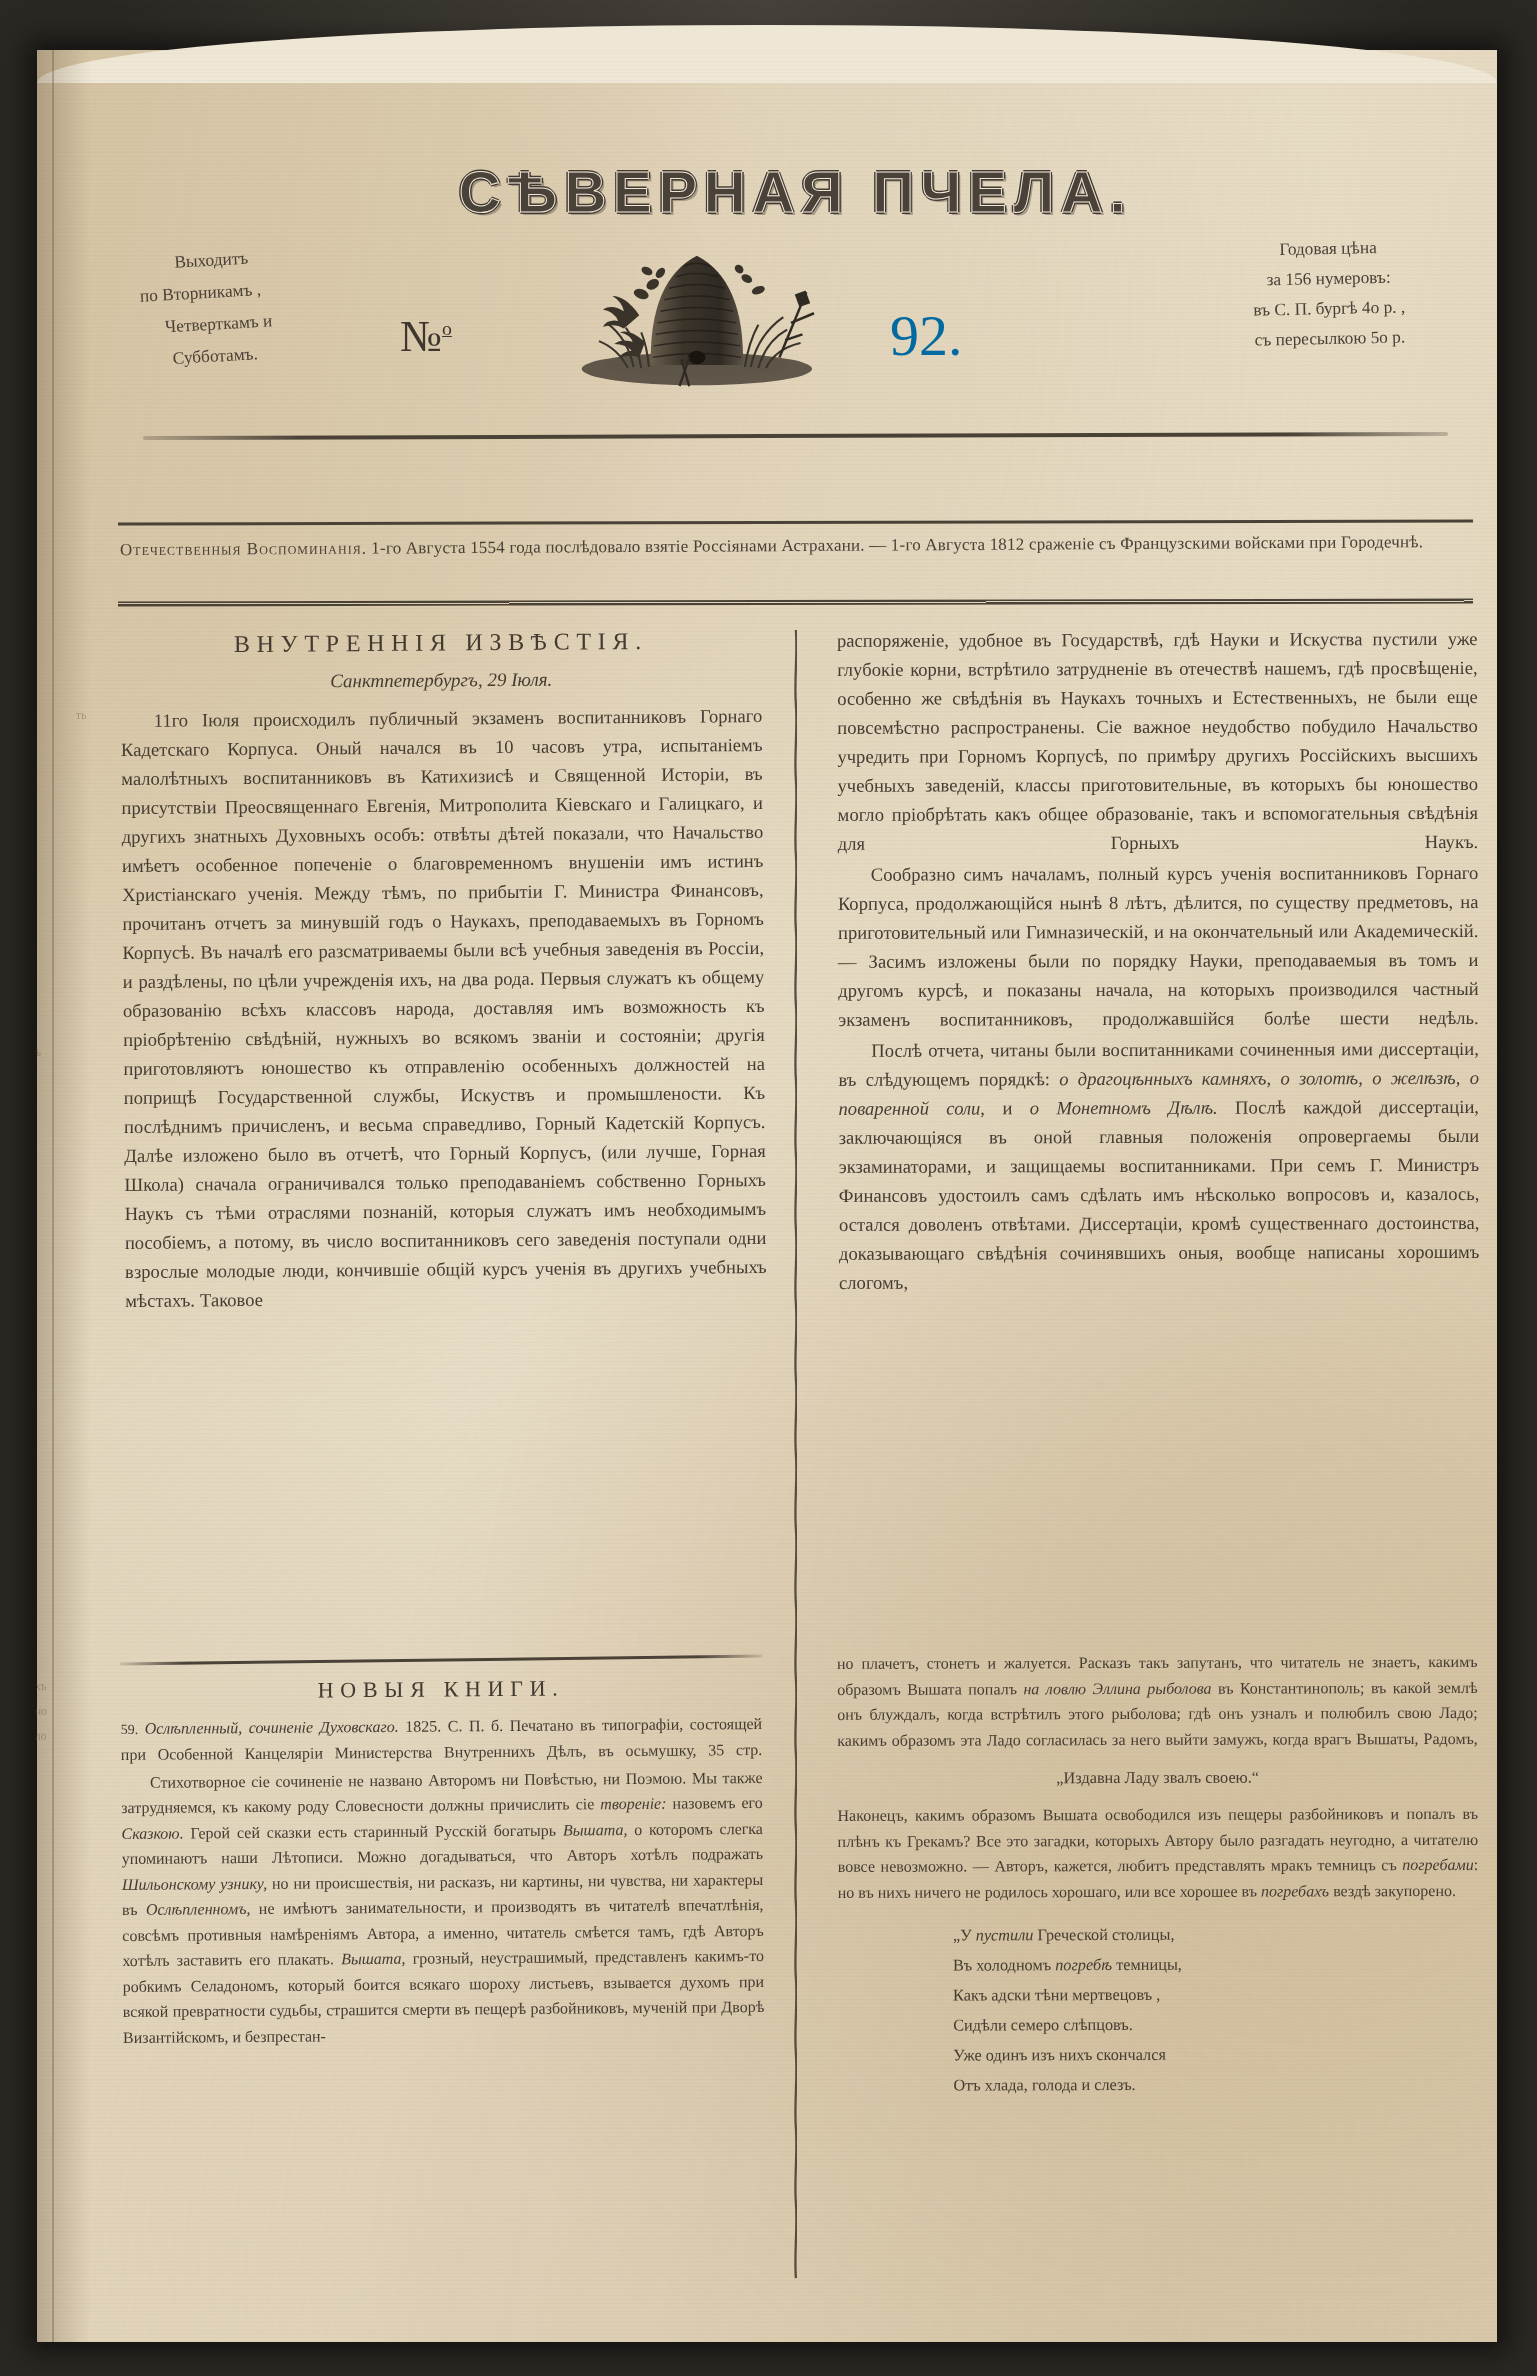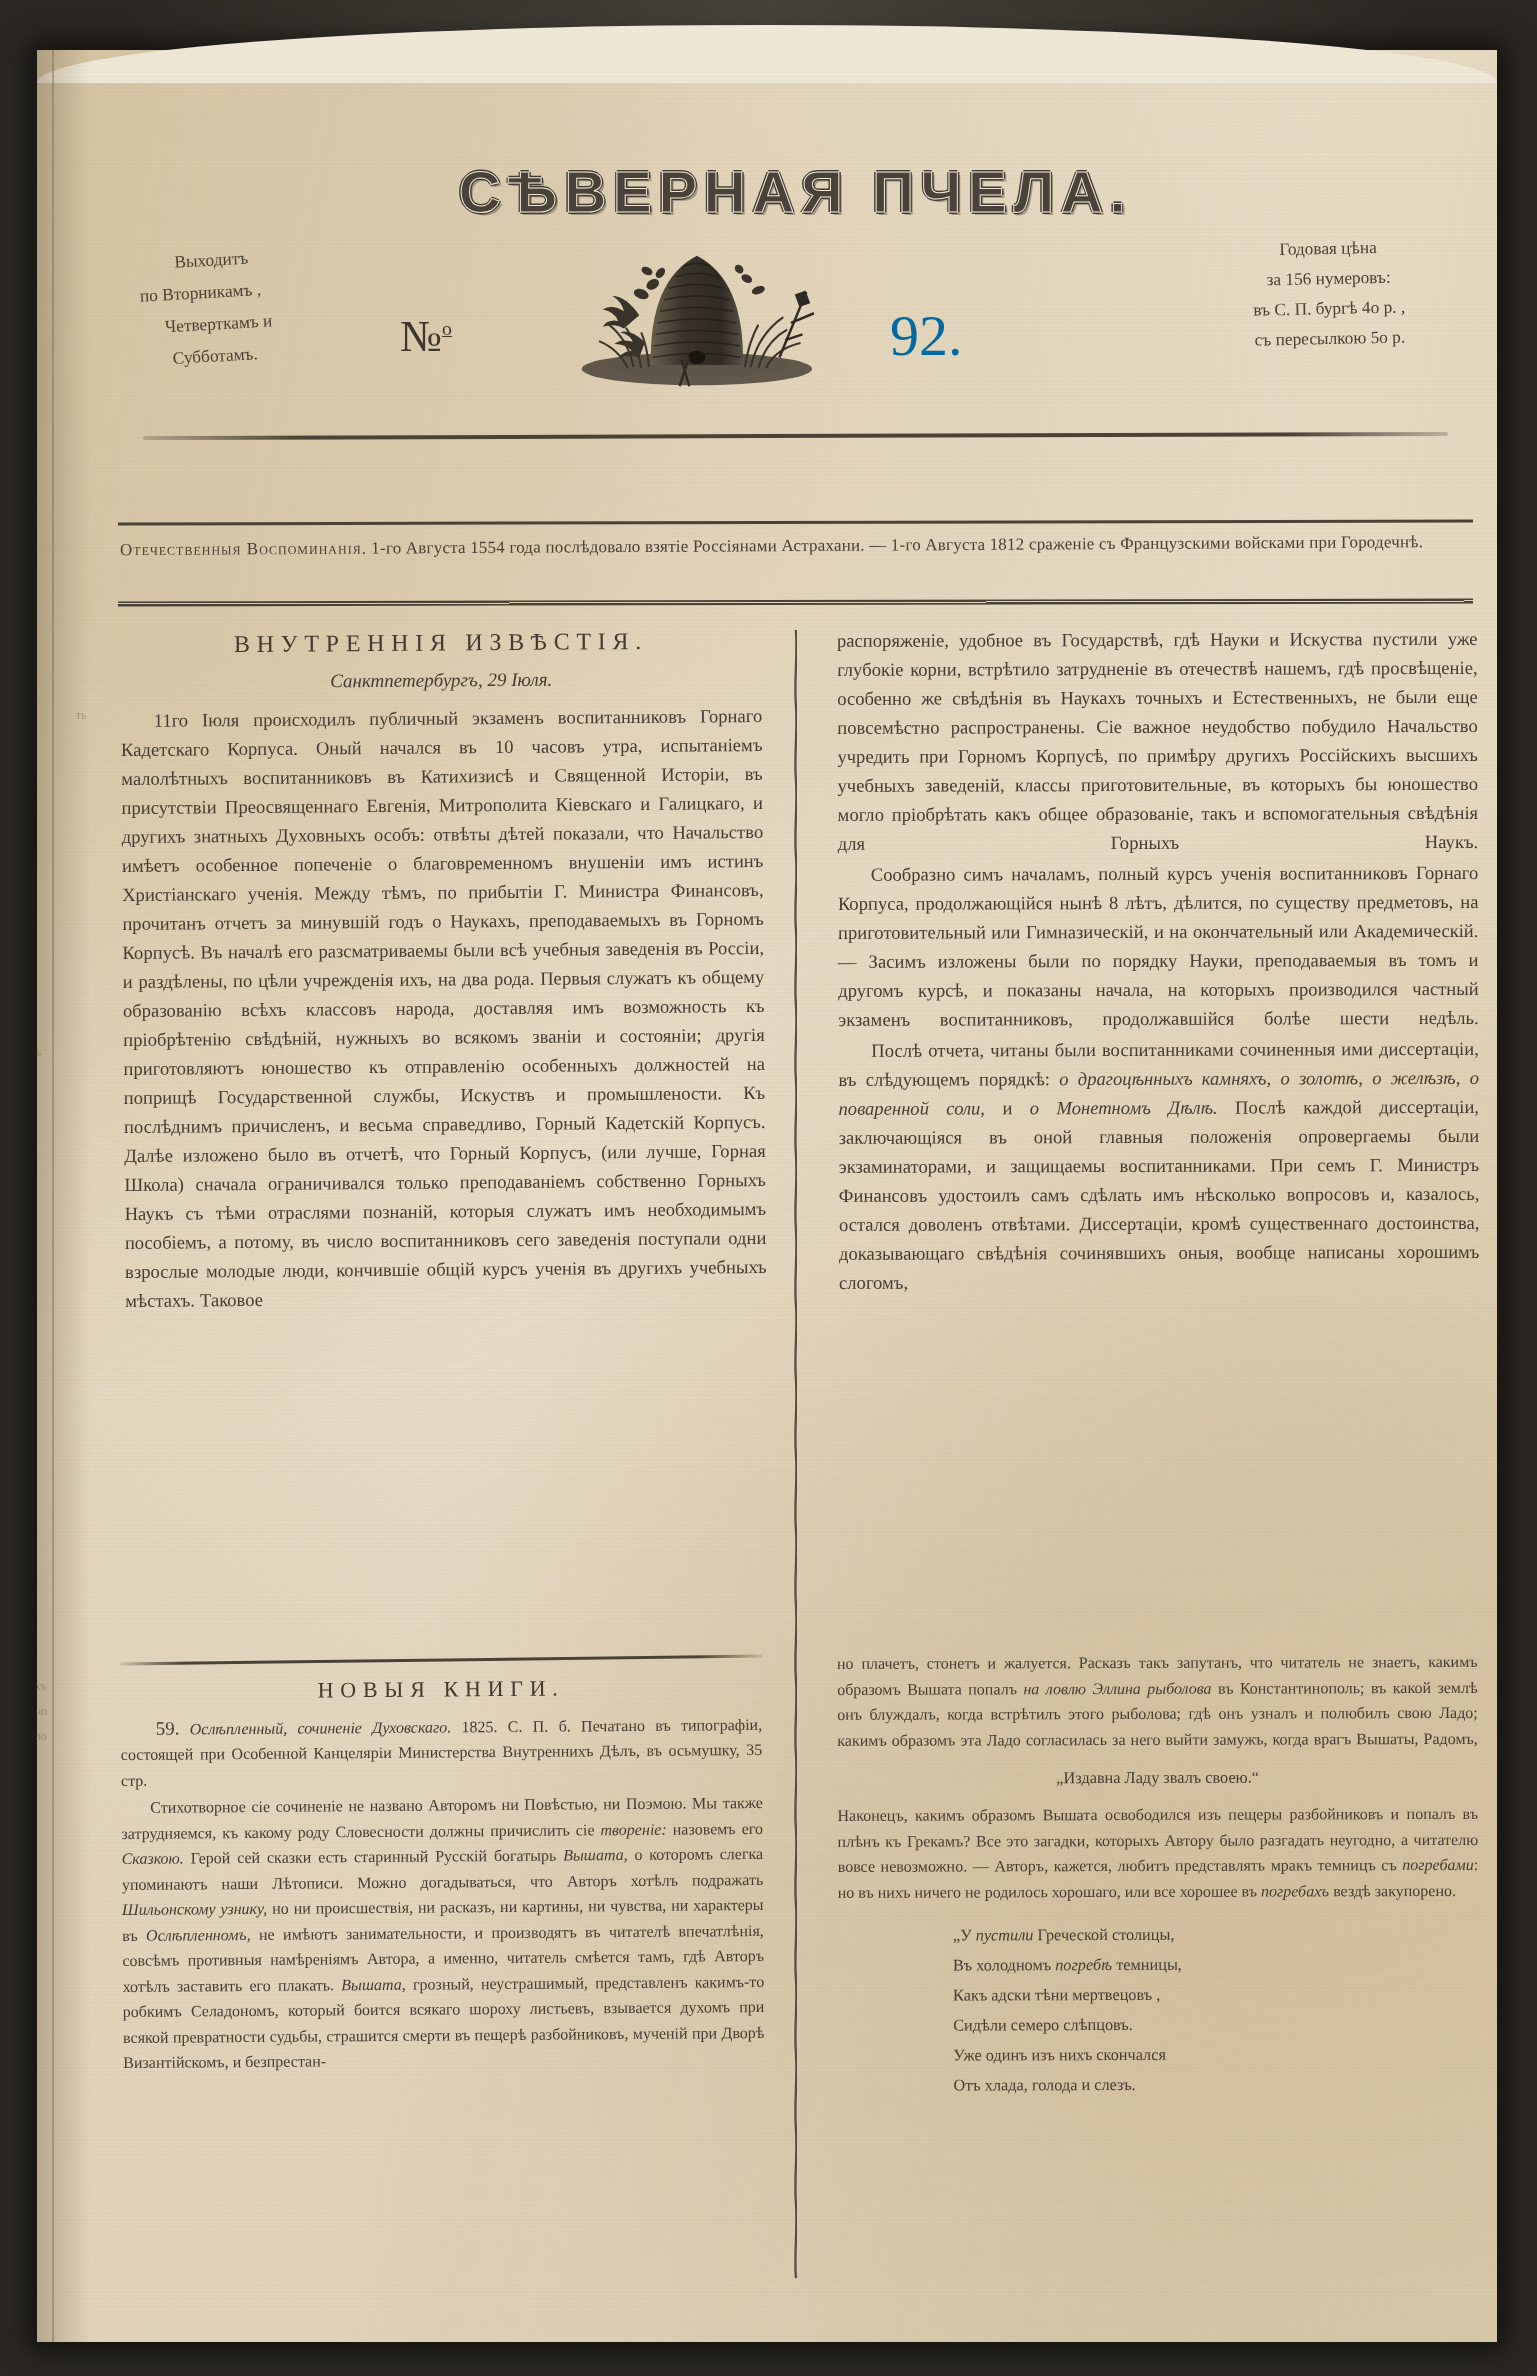--- a/index.html
+++ b/index.html
@@ -174,21 +174,21 @@
   p.body.ind{text-indent:33px;}
   p.body.last{text-align-last:left;}
   p.body i{font-style:italic;}
 
   
   .sub{font-size:16px;line-height:25.5px;}
   .sub p{margin:0 0 1.9px;text-align:justify;text-align-last:justify;color:#453c32;}
   .sub p.ind{text-indent:29px;}
   .sub p.last{text-align-last:left;}
   .sub i{font-style:italic;}
-  .entry-no{font-size:19px;margin-left:35px;}
+  .entry-no{font-size:14px;}
 
   h3.section2{
     margin:15.4px 0 11.5px;text-align:center;
     font-size:22px;letter-spacing:6.7px;font-weight:400;color:#433a30;
   }
 
   .hr-mid{
     margin:9.6px 0 5.8px;height:2.9px;
     background:linear-gradient(90deg,rgba(75,66,55,.15),#4b4237 10%,#4b4237 90%,rgba(75,66,55,.15));
     transform:rotate(-.25deg);

